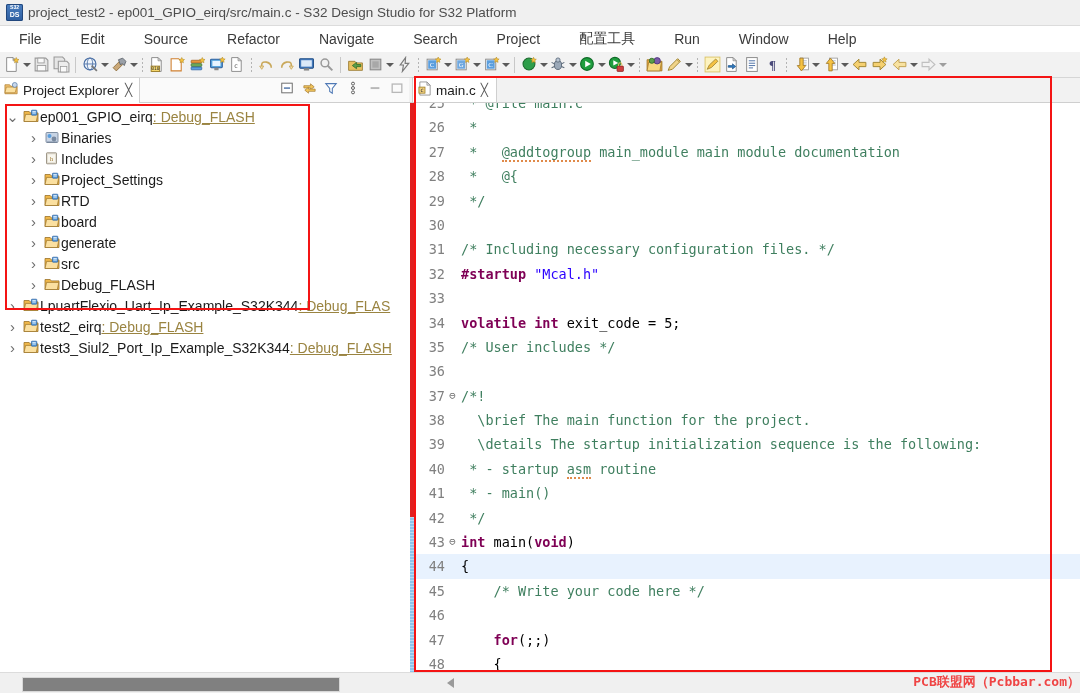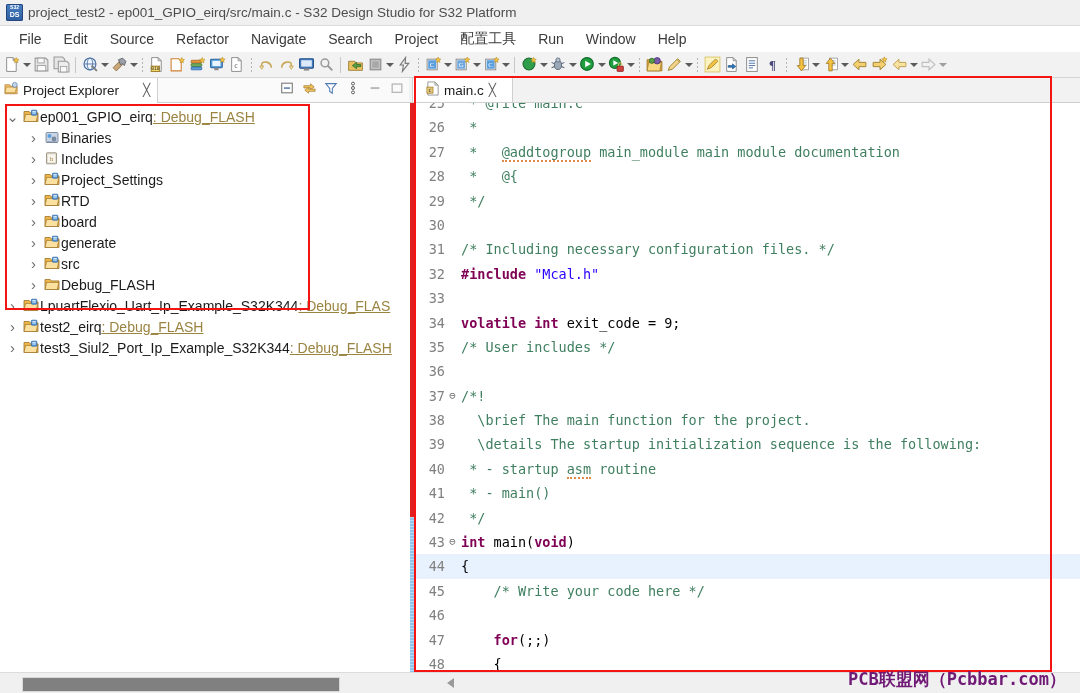--- a/index.html
+++ b/index.html
@@ -30,21 +30,21 @@
   .s32-logo::after{
     content:"DS";position:absolute;top:6px;left:0;right:0;
     font-size:7px;line-height:9px;color:#ffffff;text-align:center;
     font-weight:bold;font-family:"Liberation Sans", sans-serif;
   }
   .title-text{font-size:13.5px;color:#4d4d4d;white-space:nowrap;}
 
   
   .menubar{
     height:26px;background:#ffffff;display:flex;align-items:center;
-    padding-left:8px;box-sizing:border-box;
+    padding-left:8px;box-sizing:border-box;gap:17px;
   }
   .menu-item{
     font-size:14px;color:#3b3b3b;padding:2px 11px;white-space:nowrap;cursor:default;
   }
 
   
   .toolbar{
     height:26px;background:#f2f2f2;border-bottom:1px solid #d6d6d6;
     display:flex;align-items:center;padding-left:2px;box-sizing:border-box;
     overflow:hidden;
@@ -85,21 +85,21 @@
   }
   .pe-tabrow{
     height:25px;display:flex;align-items:center;
     border-bottom:1px solid #cfcfcf;background:#fafafa;
     box-sizing:border-box;position:relative;
   }
   .pe-tab{
     display:flex;align-items:center;height:25px;padding:0 4px 0 4px;
     background:#ffffff;border-right:1px solid #cfcfcf;
   }
-  .pe-tab-label{font-size:13.5px;color:#222;margin:0 24px 0 4px;white-space:nowrap;}
+  .pe-tab-label{font-size:13.5px;color:#222;margin:0 6px 0 4px;white-space:nowrap;}
   .close-x{font-size:12px;color:#5a5a5a;margin-right:3px;}
   .pe-viewtools{
     position:absolute;right:4px;top:2px;display:flex;align-items:center;gap:6px;
   }
   .vt{width:16px;height:16px;display:flex;align-items:center;justify-content:center;}
 
   .pe-tree{
     position:absolute;top:25px;left:0;right:0;bottom:38px;overflow:hidden;
     padding-top:3px;box-sizing:border-box;
   }
@@ -128,21 +128,21 @@
   
   .ed{
     position:absolute;left:409px;top:0;width:671px;height:615px;
     background:#ffffff;box-sizing:border-box;
   }
   .ed-tabrow{
     height:25px;display:flex;align-items:flex-end;
     background:#f2f2f2;border-bottom:1px solid #cfcfcf;box-sizing:border-box;
   }
   .ed-tab{
-    display:flex;align-items:center;height:24px;padding:0 13px;
+    display:flex;align-items:center;height:24px;padding:0 5px;
     background:#ffffff;border:1px solid #cfcfcf;border-bottom:none;
     margin-left:3px;
   }
   .ed-tab-label{font-size:13.5px;color:#1a1a1a;margin:0 5px 0 4px;}
 
   .ed-body{
     position:absolute;top:25px;left:0;right:0;bottom:21px;overflow:hidden;
     background:#ffffff;
   }
   .ed-markerbar{
@@ -190,23 +190,23 @@
     border-top:5px solid transparent;border-bottom:5px solid transparent;
     border-right:7px solid #9a9a9a;
   }
 
   
   .annot{position:absolute;border:2px solid #f41414;box-sizing:border-box;pointer-events:none;}
   #annot-tree{left:5px;top:104px;width:305px;height:206px;}
   #annot-editor{left:414px;top:76px;width:638px;height:596px;}
 
   .watermark{
-    position:absolute;right:14px;bottom:2px;
+    position:absolute;right:0;bottom:2px;
     font-family:"DejaVu Sans Mono", monospace;
-    font-size:17px;color:#701a75;white-space:nowrap;font-weight:bold;
+    font-size:13px;color:#ef4444;white-space:nowrap;font-weight:bold;
   }
 </style>
 </head>
 <body>
 
 <div id="app">
 
   <div class="titlebar">
     <div class="s32-logo"></div>
     <div class="title-text">project_test2 - ep001_GPIO_eirq/src/main.c - S32 Design Studio for S32 Platform</div>
@@ -718,23 +718,23 @@
           <div class="mk-blue" style="top:414px;height:180px;"></div>
         </div>
         <div class="codelines" id="codelines">
             <div class="cl" style="margin-top: -12px;"><span class="lnum">25</span><span class="fold"></span><span class="src"><span class="c-cmt"> * </span><span class="c-cmt">@file main.c</span></span></div>
             <div class="cl"><span class="lnum">26</span><span class="fold"></span><span class="src"><span class="c-cmt"> *</span></span></div>
             <div class="cl"><span class="lnum">27</span><span class="fold"></span><span class="src"><span class="c-cmt"> *   </span><span class="c-cmt spell">@addtogroup</span><span class="c-cmt"> main_module main module documentation</span></span></div>
             <div class="cl"><span class="lnum">28</span><span class="fold"></span><span class="src"><span class="c-cmt"> *   @{</span></span></div>
             <div class="cl"><span class="lnum">29</span><span class="fold"></span><span class="src"><span class="c-cmt"> */</span></span></div>
             <div class="cl"><span class="lnum">30</span><span class="fold"></span><span class="src"></span></div>
             <div class="cl"><span class="lnum">31</span><span class="fold"></span><span class="src"><span class="c-cmt">/* Including necessary configuration files. */</span></span></div>
-            <div class="cl"><span class="lnum">32</span><span class="fold"></span><span class="src"><span class="c-pp">#include</span><span class="c-pl"> </span><span class="c-str">"Mcal.h"</span></span></div>
+            <div class="cl"><span class="lnum">32</span><span class="fold"></span><span class="src"><span class="c-pp">#startup</span><span class="c-pl"> </span><span class="c-str">"Mcal.h"</span></span></div>
             <div class="cl"><span class="lnum">33</span><span class="fold"></span><span class="src"></span></div>
-            <div class="cl"><span class="lnum">34</span><span class="fold"></span><span class="src"><span class="c-kw">volatile</span><span class="c-pl"> </span><span class="c-kw">int</span><span class="c-pl"> exit_code = 9;</span></span></div>
+            <div class="cl"><span class="lnum">34</span><span class="fold"></span><span class="src"><span class="c-kw">volatile</span><span class="c-pl"> </span><span class="c-kw">int</span><span class="c-pl"> exit_code = 5;</span></span></div>
             <div class="cl"><span class="lnum">35</span><span class="fold"></span><span class="src"><span class="c-cmt">/* User includes */</span></span></div>
             <div class="cl"><span class="lnum">36</span><span class="fold"></span><span class="src"></span></div>
             <div class="cl"><span class="lnum">37</span><span class="fold">⊖</span><span class="src"><span class="c-cmt">/*!</span></span></div>
             <div class="cl"><span class="lnum">38</span><span class="fold"></span><span class="src"><span class="c-cmt">  </span><span class="c-cmt">\brief</span><span class="c-cmt"> The main function for the project.</span></span></div>
             <div class="cl"><span class="lnum">39</span><span class="fold"></span><span class="src"><span class="c-cmt">  </span><span class="c-cmt">\details</span><span class="c-cmt"> The startup initialization sequence is the following:</span></span></div>
             <div class="cl"><span class="lnum">40</span><span class="fold"></span><span class="src"><span class="c-cmt"> * - startup </span><span class="c-cmt spell">asm</span><span class="c-cmt"> routine</span></span></div>
             <div class="cl"><span class="lnum">41</span><span class="fold"></span><span class="src"><span class="c-cmt"> * - main()</span></span></div>
             <div class="cl"><span class="lnum">42</span><span class="fold"></span><span class="src"><span class="c-cmt"> */</span></span></div>
             <div class="cl"><span class="lnum">43</span><span class="fold">⊖</span><span class="src"><span class="c-kw">int</span><span class="c-pl"> </span><span class="c-pl">main</span><span class="c-pl">(</span><span class="c-kw">void</span><span class="c-pl">)</span></span></div>
             <div class="cl hl"><span class="lnum">44</span><span class="fold"></span><span class="src"><span class="c-pl">{</span></span></div>

